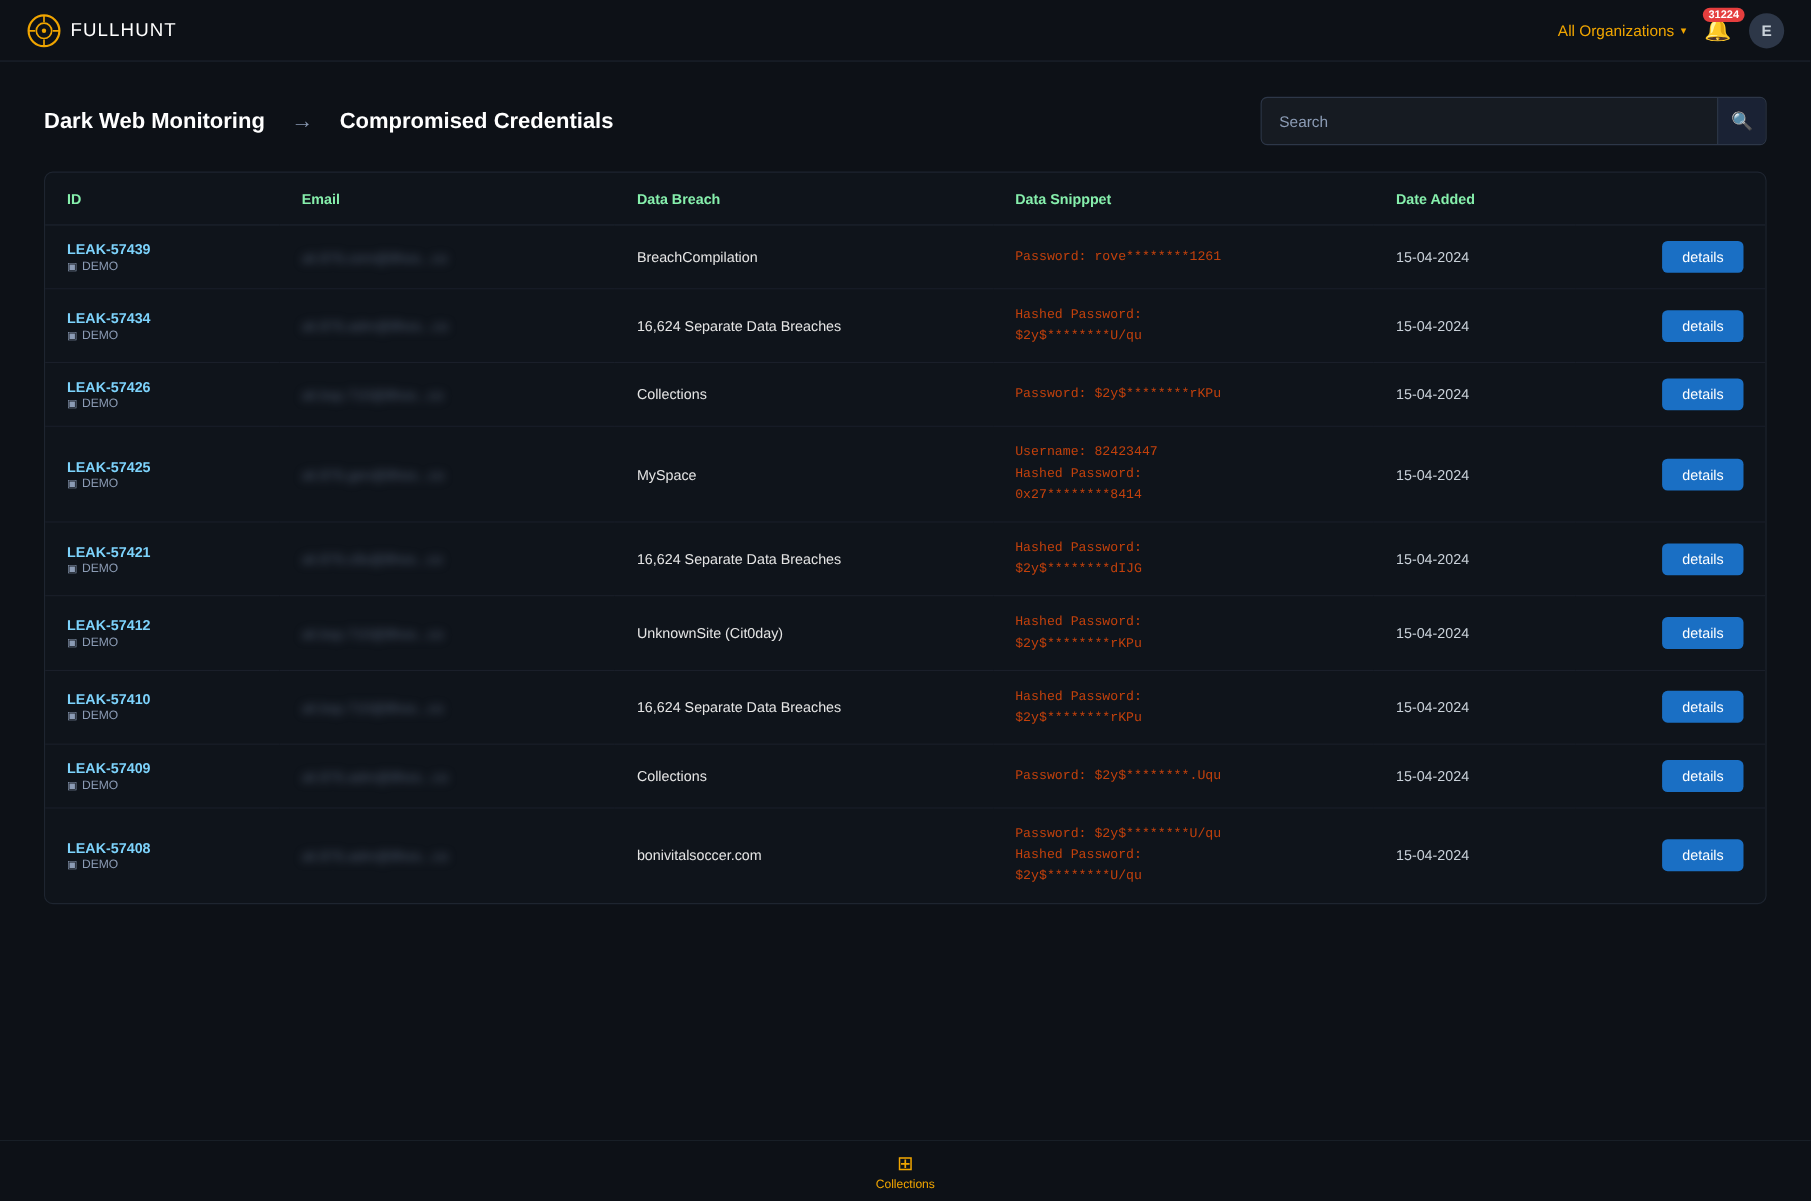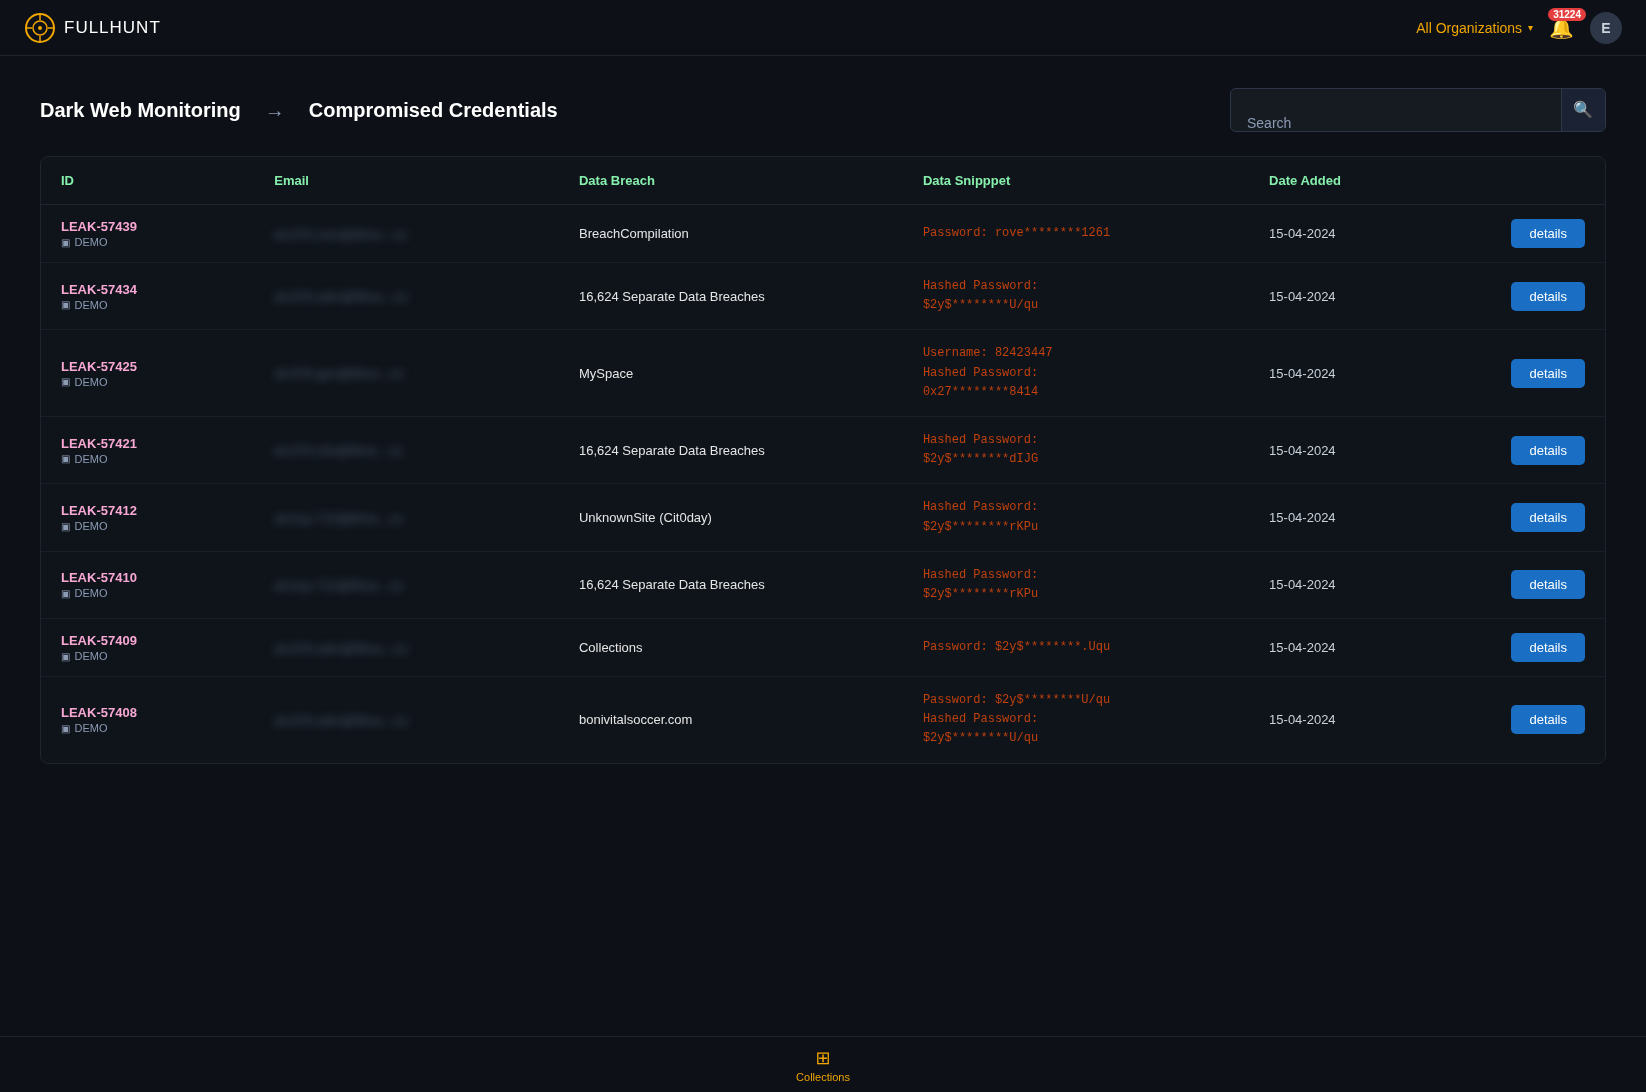--- a/index.html
+++ b/index.html
@@ -114,25 +114,25 @@
     }
     .breadcrumb .separator {
       color: #8b9bb4;
       font-weight: 400;
     }
     .breadcrumb .sub {
       color: #fff;
     }
     .search-bar {
       display: flex;
-      align-items: flex-end;
+      align-items: center;
       background: #161b22;
       border: 1px solid #2d3748;
       border-radius: 6px;
-      width: 376px;
+      width: 460px;
       height: 44px;
       overflow: hidden;
     }
     .search-bar input {
       flex: 1;
       background: transparent;
       border: none;
       outline: none;
       color: #c9d1d9;
       font-size: 14px;
@@ -184,21 +184,21 @@
       border-bottom: none;
     }
     tbody td {
       padding: 14px 20px;
       vertical-align: middle;
     }
     .id-cell {
       min-width: 140px;
     }
     .leak-id {
-      color: #f9a8d4;
+      color: #7dd3fc;
       font-weight: 600;
       font-size: 13px;
     }
     .demo-tag {
       display: flex;
       align-items: center;
       gap: 4px;
       color: #8b9bb4;
       font-size: 11px;
       margin-top: 2px;
@@ -370,20 +370,36 @@
             <td class="breach-cell">16,624 Separate Data Breaches</td>
             <td class="snippet-cell">
               <div class="snippet-line">Hashed Password:</div>
               <div class="snippet-line">$2y$********U/qu</div>
             </td>
             <td class="date-cell">15-04-2024</td>
             <td class="action-cell"><button class="details-btn">details</button></td>
           </tr>
           <tr>
             <td class="id-cell">
+      <div class="leak-id">LEAK-57426</div>
+      <div class="demo-tag">
+        <span class="demo-icon">▣</span>
+        <span>DEMO</span>
+      </div>
+    </td>
+            <td class="email-cell"><span class="email-blurred">ali.bsp.710@8hos...co</span></td>
+            <td class="breach-cell">Collections</td>
+            <td class="snippet-cell">
+              <div class="snippet-line">Password: $2y$********rKPu</div>
+            </td>
+            <td class="date-cell">15-04-2024</td>
+            <td class="action-cell"><button class="details-btn">details</button></td>
+          </tr>
+          <tr>
+            <td class="id-cell">
       <div class="leak-id">LEAK-57425</div>
       <div class="demo-tag">
         <span class="demo-icon">▣</span>
         <span>DEMO</span>
       </div>
     </td>
             <td class="email-cell"><span class="email-blurred">ali.876.gen@8hos...co</span></td>
             <td class="breach-cell">MySpace</td>
             <td class="snippet-cell">
               <div class="snippet-line">Username: 82423447</div>

